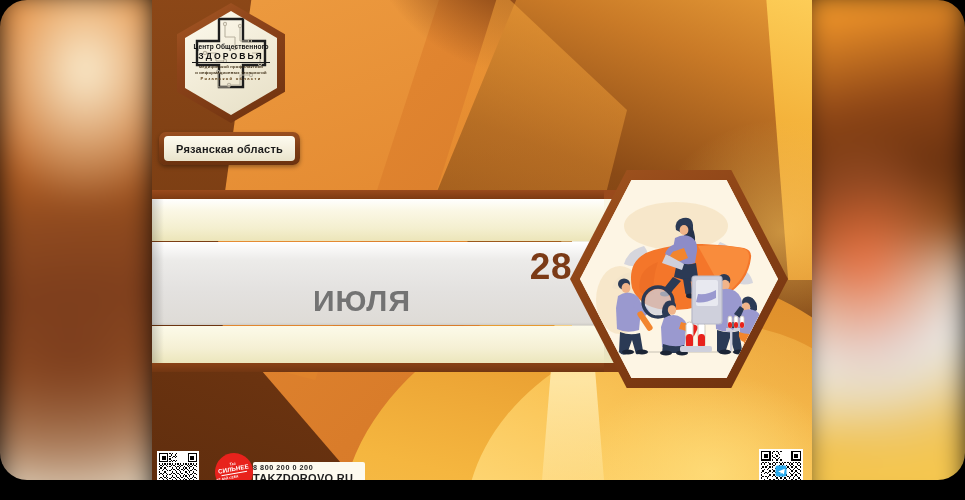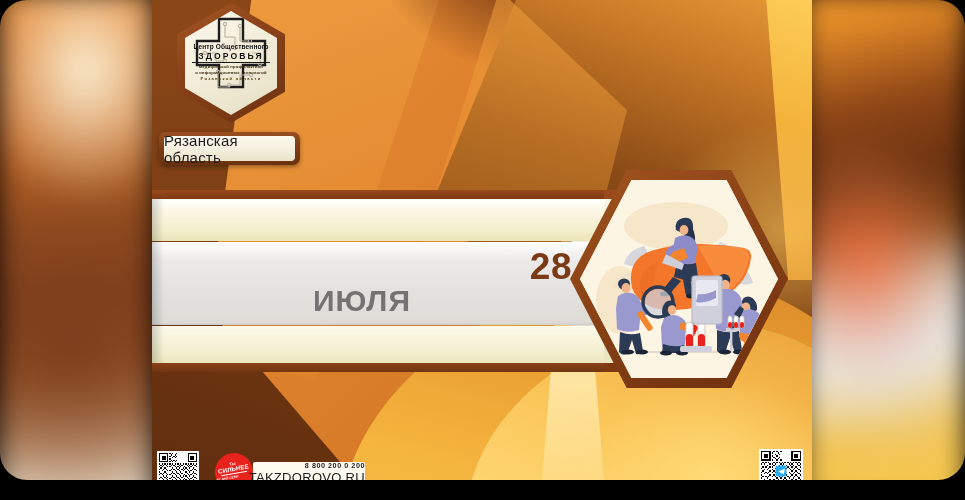--- a/index.html
+++ b/index.html
@@ -130,21 +130,21 @@
   .region-plate {
     position:absolute; left:7px; top:132px; width:141px; height:33px;
     background:linear-gradient(180deg,#9a4f20 0%,#7d3c14 50%,#6b320f 100%);
     border-radius:7px; padding:4px 5px;
     box-shadow:0 2px 4px rgba(0,0,0,.35);
   }
   .region-inner {
     width:100%; height:100%; border-radius:4px;
     background:linear-gradient(180deg,#fdfbf0 0%,#f4efdd 55%,#e9e3cb 100%);
     display:flex; align-items:center; justify-content:center;
-    font-size:15px; font-weight:400; color:#1b1b1b; letter-spacing:.2px;
+    font-size:11px; font-weight:700; color:#1b1b1b; letter-spacing:.2px;
   }
 
   
   .banner {
     position:absolute; left:0; top:190px; width:452px; height:182px;
   }
   .band { position:absolute; left:0; width:100%; }
   .band-top    { top:0;    height:9px;  background:linear-gradient(180deg,#9a4a1c 0%,#7d3a12 100%); }
   .band-cream1 { top:9px;  height:42px; background:linear-gradient(180deg,#ffffff 0%,#fbf8e6 26%,#f4efcf 70%,#ece5b9 100%); }
   .band-gray   { top:52px; height:83px; background:linear-gradient(180deg,#ffffff 0%,#ecebe9 22%,#e3e1df 60%,#dedbd6 100%);
@@ -219,24 +219,24 @@
     transform:rotate(-10deg); overflow:hidden;
   }
   .rb1 { font-size:4.2px; font-weight:700; color:#fff; letter-spacing:.1px; }
   .rb2 { font-size:6.2px; font-weight:700; color:#fff; letter-spacing:.1px; line-height:1.05; }
   .rb3 { width:26px; height:1px; background:#fff; margin:1px 0; }
   .rb4 { font-size:3.1px; font-weight:700; color:#fff; letter-spacing:.1px; }
 
   .contact-plate {
     position:absolute; left:101px; bottom:14px; width:112px; height:24px;
     background:#fdfaef; border-radius:2px;
-    display:flex; flex-direction:column; align-items:flex-end; justify-content:center;
+    display:flex; flex-direction:column; align-items:flex-start; justify-content:center;
   }
   .cp1 { font-size:7.2px; font-weight:700; color:#1d1d1d; letter-spacing:.55px; line-height:1.25; }
-  .cp2 { font-size:13px; font-weight:400; color:#1d1d1d; letter-spacing:.3px; line-height:1.25; }
+  .cp2 { font-size:11px; font-weight:700; color:#1d1d1d; letter-spacing:.3px; line-height:1.25; }
 </style>
 </head>
 <body>
 
 <div id="stage">
 
   <div class="side-blur left">
     <div class="sb-fill sb-left-bg"></div>
   </div>
 

